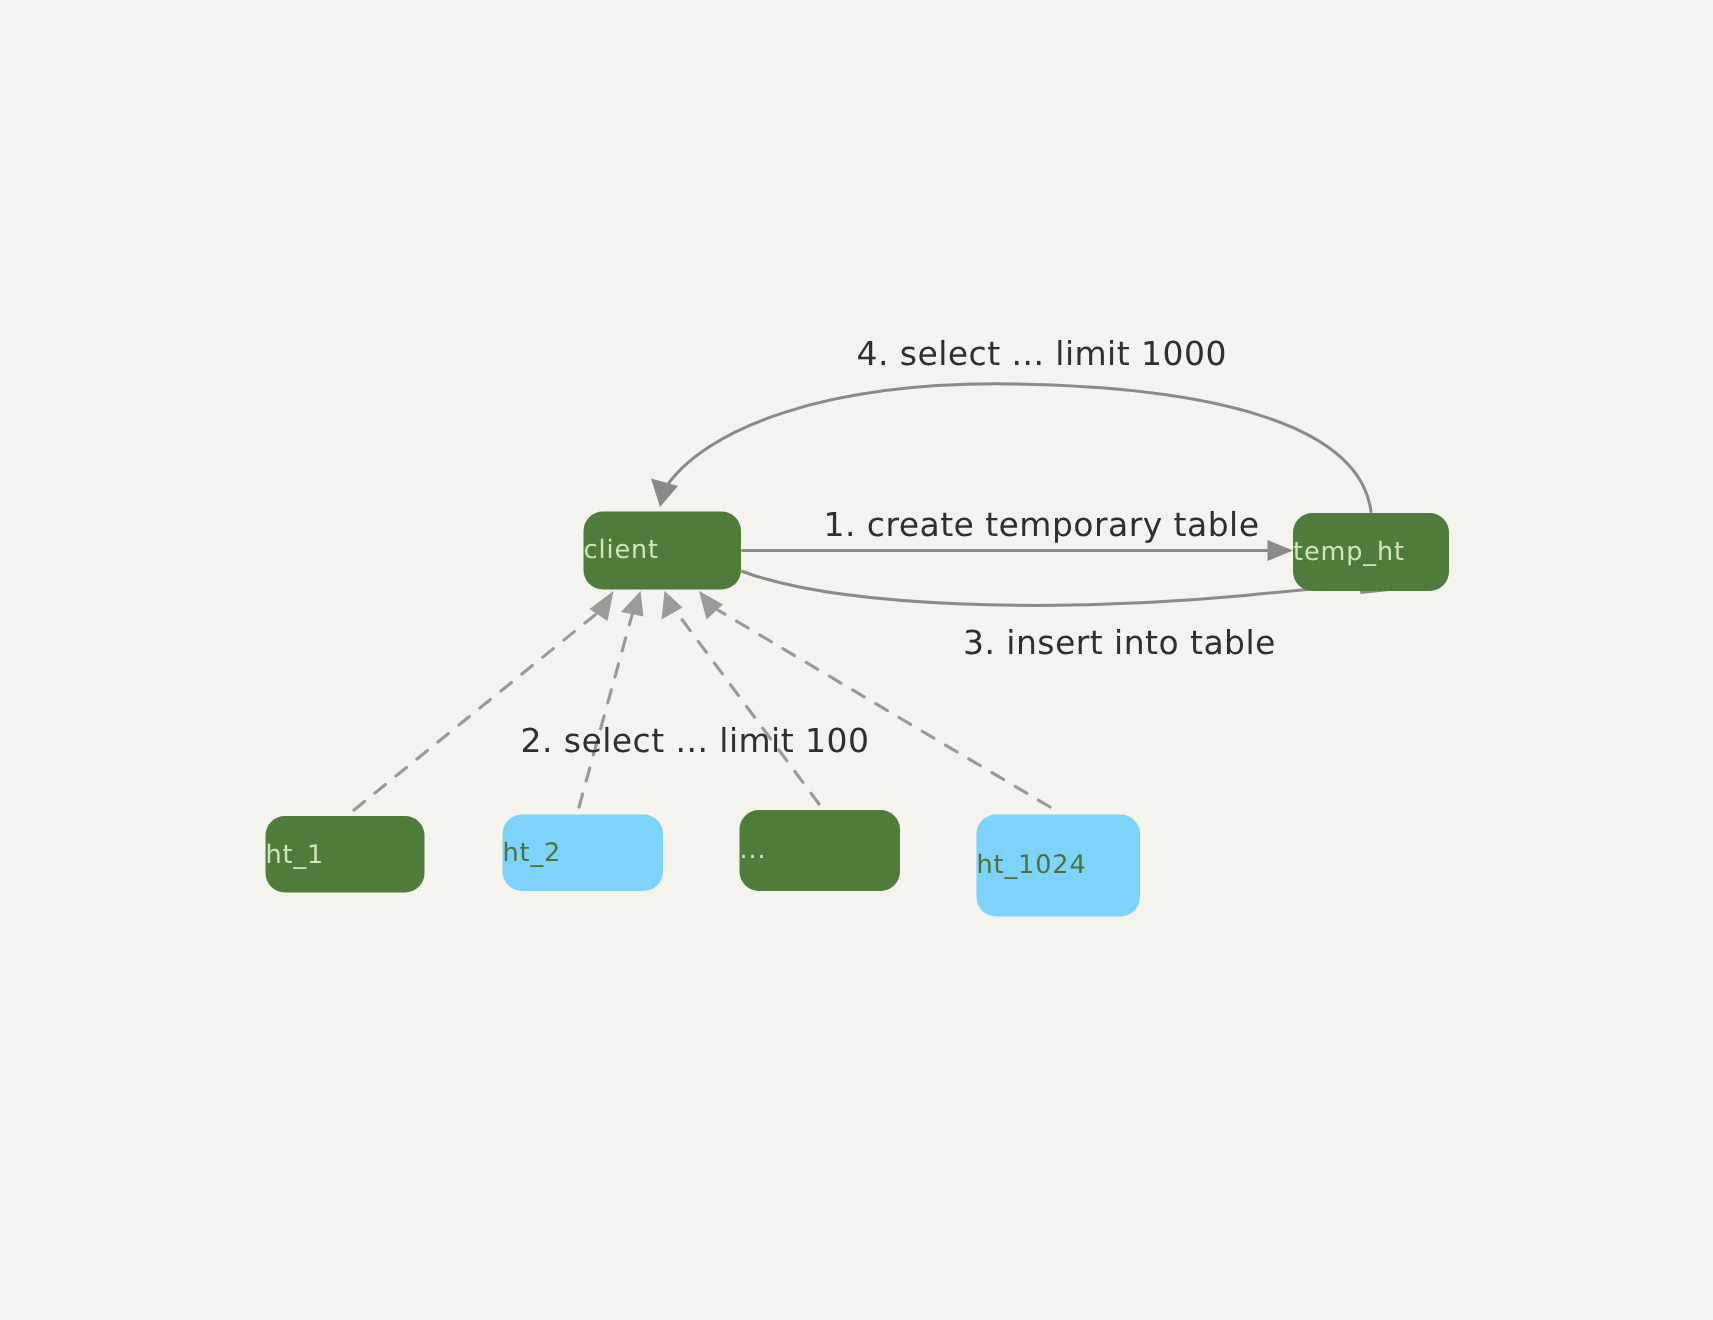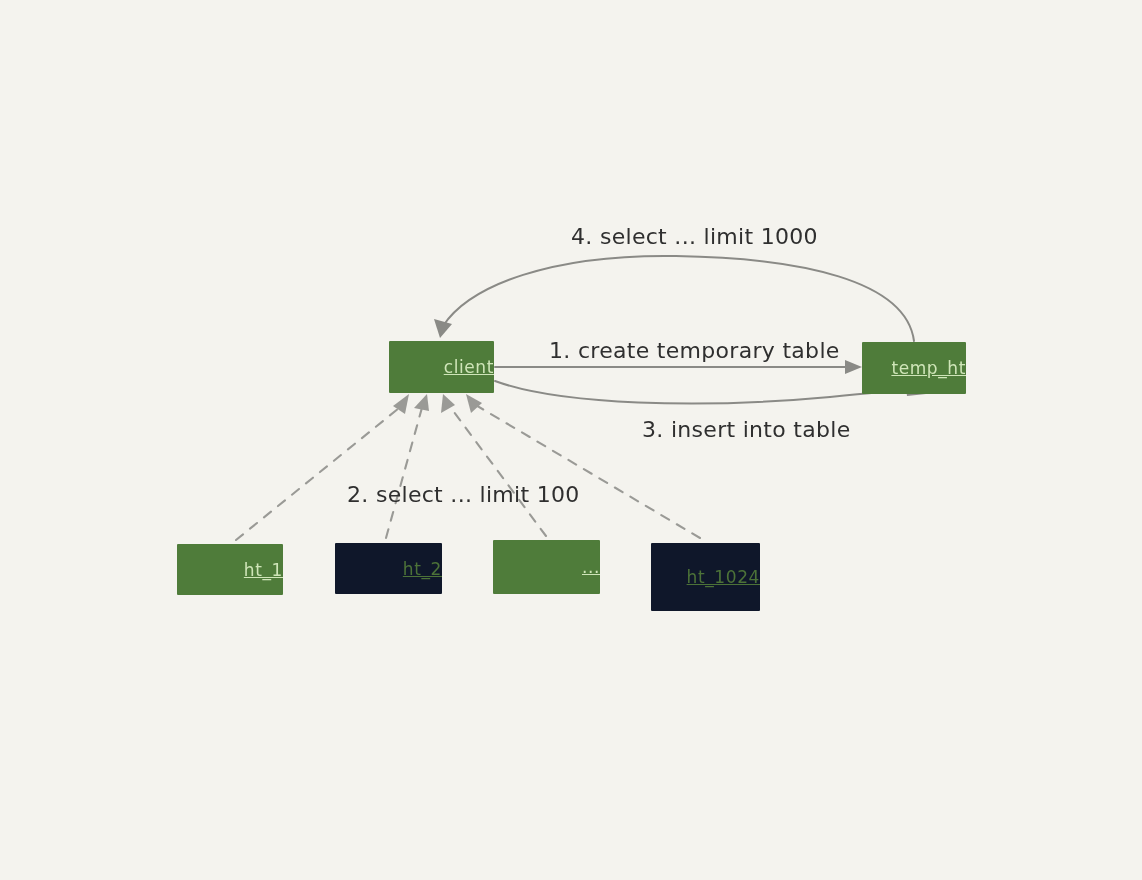--- a/index.html
+++ b/index.html
@@ -21,36 +21,35 @@
   svg.layer {
     position: absolute;
     left: 0;
     top: 0;
     width: 1142px;
     height: 880px;
   }
   .node {
     position: absolute;
     box-sizing: border-box;
-    border-radius: 1px;
+    border-radius: 13px;
     display: flex;
     align-items: center;
-    justify-content: flex-end;
+    justify-content: flex-start;
     font-family: "DejaVu Sans", sans-serif;
     font-size: 17px;
     letter-spacing: 0.6px;
     user-select: none;
-    text-decoration: underline;
   }
   .node.dark {
     background: #4f7c3a;
     color: #cfe5b8;
   }
   .node.light {
-    background: #0f172a;
+    background: #7dd3fc;
     color: #4c7238;
   }
   .edge-label {
     position: absolute;
     font-family: "DejaVu Sans", sans-serif;
     font-size: 22px;
     color: #2f2f2f;
     letter-spacing: 0.3px;
     white-space: nowrap;
     user-select: none;

